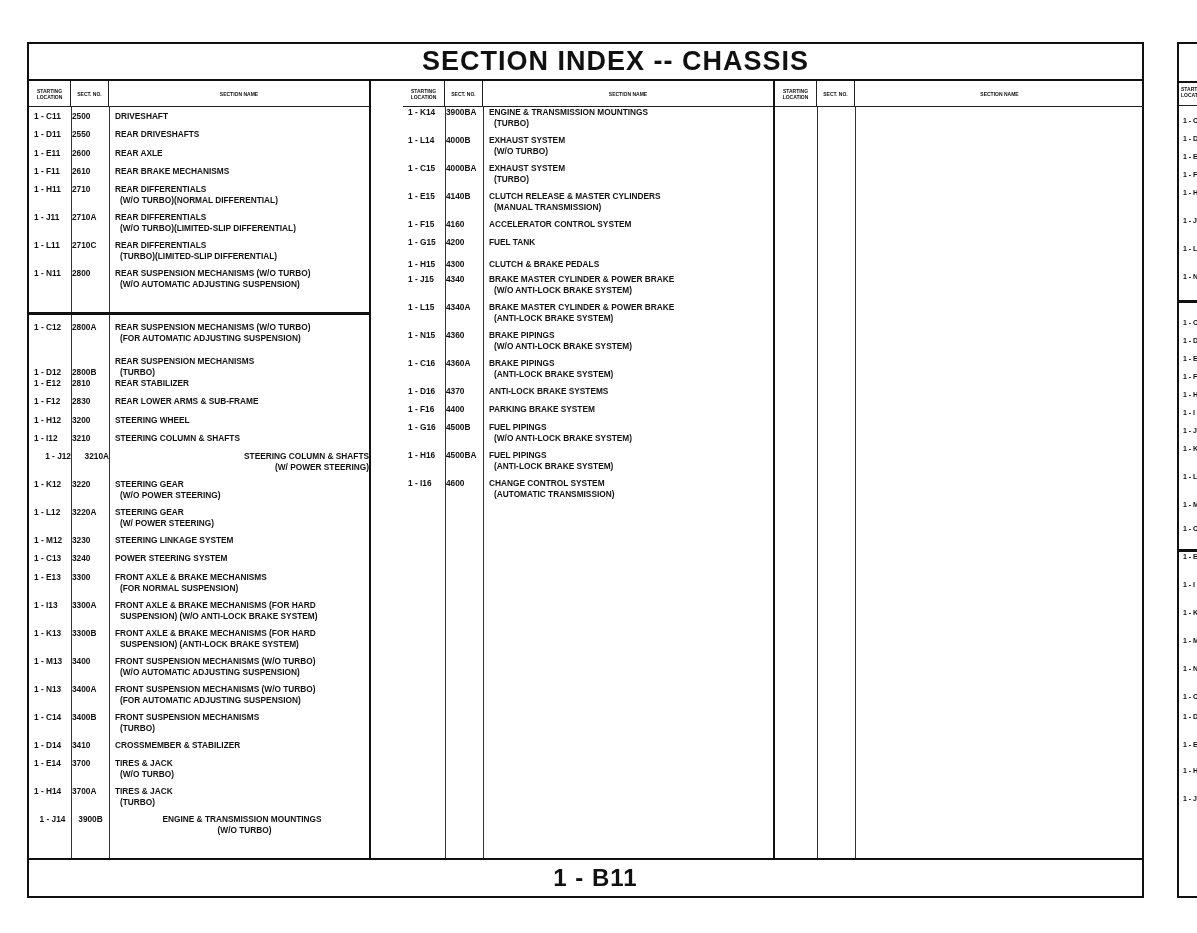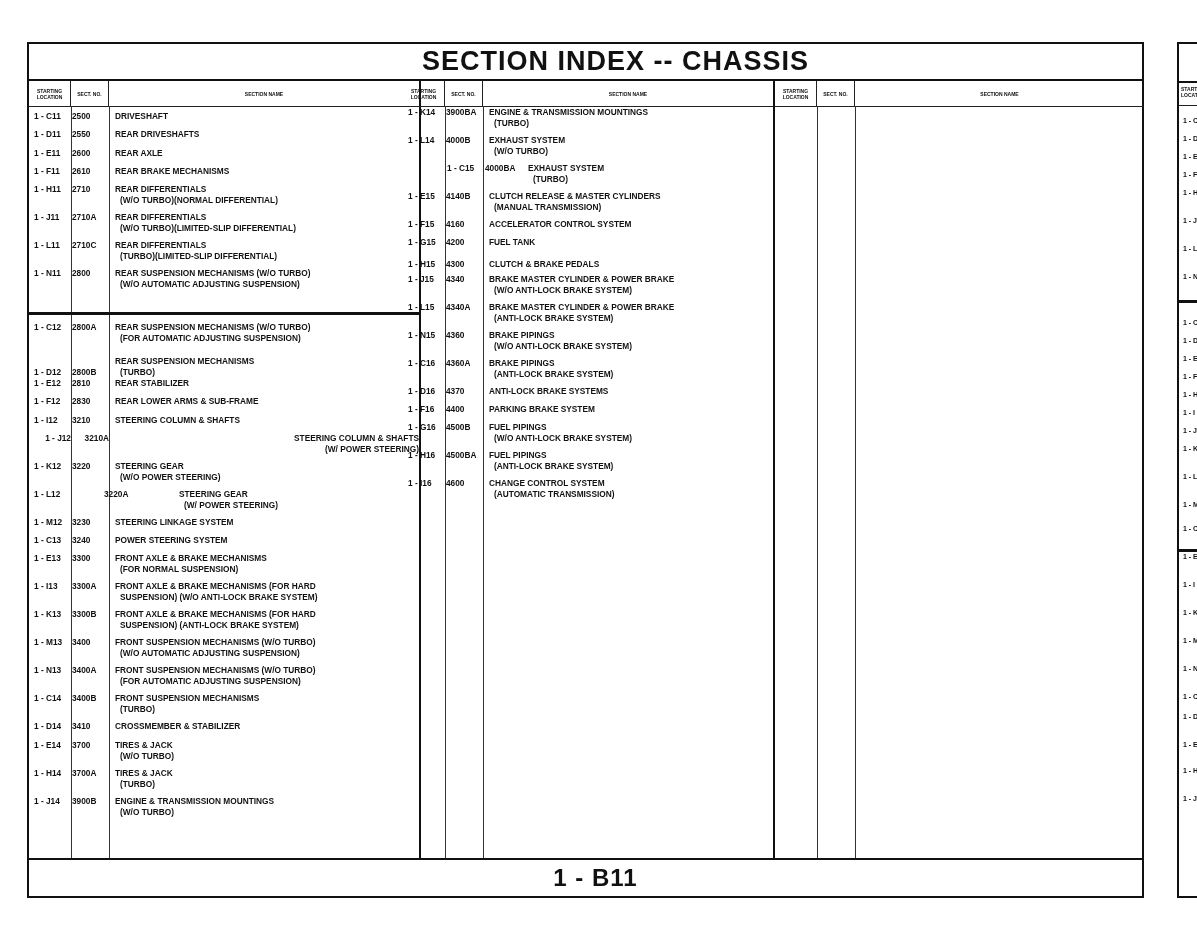--- a/index.html
+++ b/index.html
@@ -8,21 +8,21 @@
 
     .sheet { position: absolute; left: 27px; top: 42px; width: 1117px; height: 856px;
              border: 2px solid #111; box-sizing: border-box; }
     .title-bar { position: absolute; left: 0; top: 0; width: 100%; height: 37px;
                  border-bottom: 2px solid #111; box-sizing: border-box;
                  display: flex; align-items: center; justify-content: center; }
     .title { font-family: "Liberation Sans", sans-serif; font-weight: 700; font-size: 27px;
              letter-spacing: 1px; margin-left: 60px; }
 
     .col-block { position: absolute; top: 37px; height: 779px; box-sizing: border-box; }
-    .col-block.b1 { left: 0; width: 392px; border-right: 2px solid #111; }
+    .col-block.b1 { left: 0; width: 342px; border-right: 2px solid #111; }
     .col-block.b2 { left: 374px; width: 372px; border-right: 2px solid #111; }
     .col-block.b3 { left: 746px; width: 369px; }
 
     .hdr { position: absolute; top: 0; left: 0; right: 0; height: 25px;
            border-bottom: 1px solid #222; display: flex; }
     .hdr div { font-size: 5px; font-weight: 700; line-height: 6px; display: flex;
                align-items: center; justify-content: center; text-align: center;
                box-sizing: border-box; border-right: 1px solid #222; }
     .hdr div:last-child { border-right: none; }
     .c-loc { width: 42px; }
@@ -127,35 +127,40 @@
           <div class="loc">1 - E12</div>
           <div class="no">2810</div>
           <div class="nm"><span>REAR STABILIZER</span></div>
         </div>
         <div class="row" style="min-height: 18.3px;">
           <div class="loc">1 - F12</div>
           <div class="no">2830</div>
           <div class="nm"><span>REAR LOWER ARMS &amp; SUB-FRAME</span></div>
         </div>
         <div class="row" style="min-height: 18.3px;">
+          <div class="loc">1 - H12</div>
+          <div class="no">3200</div>
+          <div class="nm"><span>STEERING WHEEL</span></div>
+        </div>
+        <div class="row" style="min-height: 18.3px;">
           <div class="loc">1 - I12</div>
           <div class="no">3210</div>
           <div class="nm"><span>STEERING COLUMN &amp; SHAFTS</span></div>
         </div>
         <div class="row" style="min-height: 28px; text-align: right;">
           <div class="loc">1 - J12</div>
           <div class="no">3210A</div>
           <div class="nm"><span>STEERING COLUMN &amp; SHAFTS</span><span class="sub">(W/ POWER STEERING)</span></div>
         </div>
         <div class="row" style="min-height: 28px;">
           <div class="loc">1 - K12</div>
           <div class="no">3220</div>
           <div class="nm"><span>STEERING GEAR</span><span class="sub">(W/O POWER STEERING)</span></div>
         </div>
-        <div class="row" style="min-height: 28px; gap: 32px;">
+        <div class="row" style="min-height: 28px;">
           <div class="loc">1 - L12</div>
           <div class="no">3220A</div>
           <div class="nm"><span>STEERING GEAR</span><span class="sub">(W/ POWER STEERING)</span></div>
         </div>
         <div class="row" style="min-height: 18.3px;">
           <div class="loc">1 - M12</div>
           <div class="no">3230</div>
           <div class="nm"><span>STEERING LINKAGE SYSTEM</span></div>
         </div>
         <div class="row" style="min-height: 18.3px;">
@@ -201,21 +206,21 @@
         <div class="row" style="min-height: 28px;">
           <div class="loc">1 - E14</div>
           <div class="no">3700</div>
           <div class="nm"><span>TIRES &amp; JACK</span><span class="sub">(W/O TURBO)</span></div>
         </div>
         <div class="row" style="min-height: 28px;">
           <div class="loc">1 - H14</div>
           <div class="no">3700A</div>
           <div class="nm"><span>TIRES &amp; JACK</span><span class="sub">(TURBO)</span></div>
         </div>
-        <div class="row" style="min-height: 28px;">
+        <div class="row" style="min-height: 28px; text-align: center;">
           <div class="loc">1 - J14</div>
           <div class="no">3900B</div>
           <div class="nm"><span>ENGINE &amp; TRANSMISSION MOUNTINGS</span><span class="sub">(W/O TURBO)</span></div>
         </div>
       </div>
   </div>
 
   <div class="col-block b2">
     <div class="hdr">
       <div class="c-loc">STARTING LOCATION</div>
@@ -228,21 +233,21 @@
         <div class="row" style="min-height: 28px;">
           <div class="loc">1 - K14</div>
           <div class="no">3900BA</div>
           <div class="nm"><span>ENGINE &amp; TRANSMISSION MOUNTINGS</span><span class="sub">(TURBO)</span></div>
         </div>
         <div class="row" style="min-height: 28px;">
           <div class="loc">1 - L14</div>
           <div class="no">4000B</div>
           <div class="nm"><span>EXHAUST SYSTEM</span><span class="sub">(W/O TURBO)</span></div>
         </div>
-        <div class="row" style="min-height: 28px; margin-left: 39px;">
+        <div class="row" style="min-height: 28px;">
           <div class="loc">1 - C15</div>
           <div class="no">4000BA</div>
           <div class="nm"><span>EXHAUST SYSTEM</span><span class="sub">(TURBO)</span></div>
         </div>
         <div class="row" style="min-height: 28px;">
           <div class="loc">1 - E15</div>
           <div class="no">4140B</div>
           <div class="nm"><span>CLUTCH RELEASE &amp; MASTER CYLINDERS</span><span class="sub">(MANUAL TRANSMISSION)</span></div>
         </div>
         <div class="row" style="min-height: 18.3px;">

